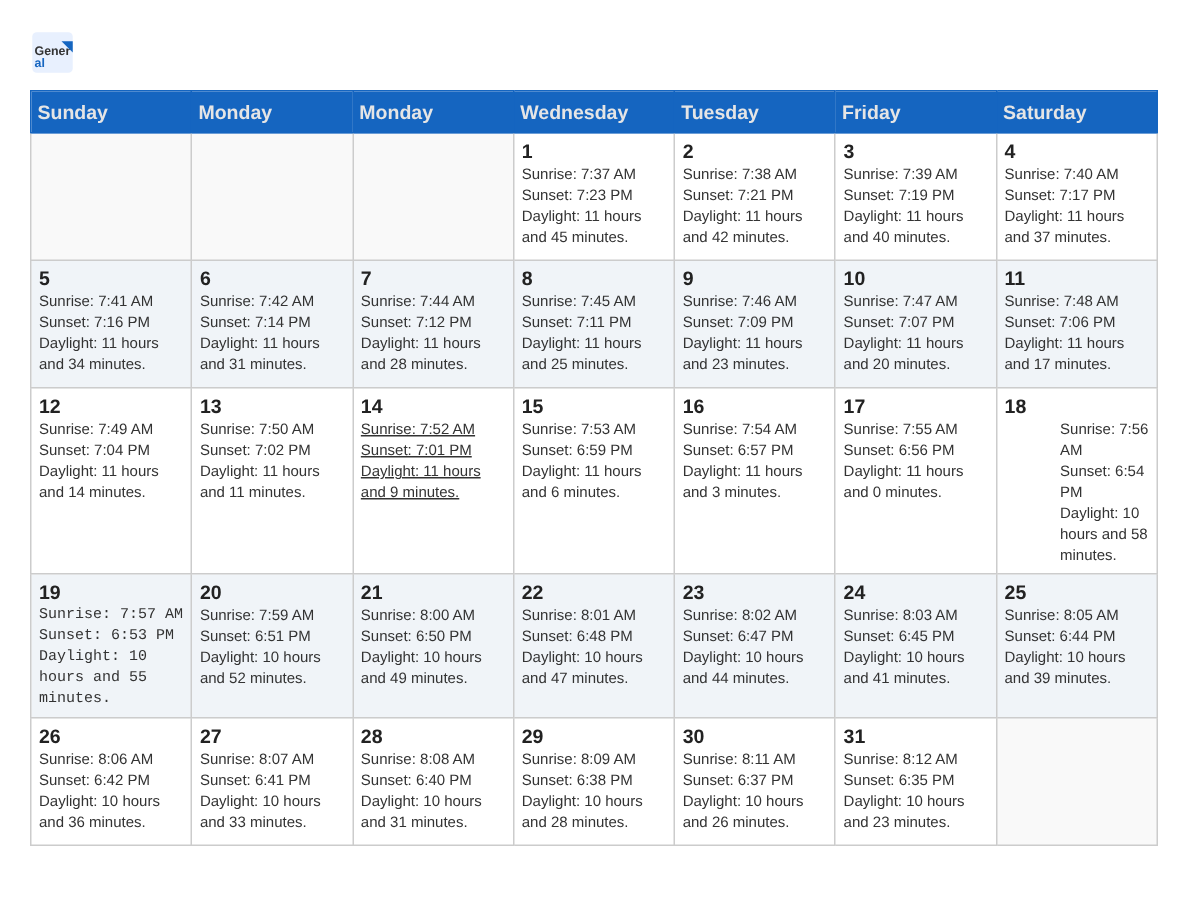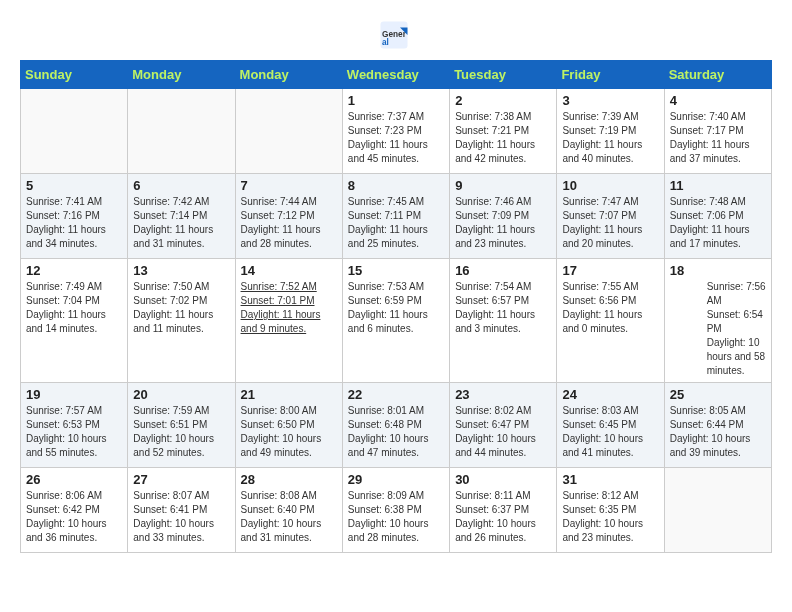--- a/index.html
+++ b/index.html
@@ -5,21 +5,21 @@
     * { box-sizing: border-box; margin: 0; padding: 0; }
     body {
       font-family: Arial, sans-serif;
       background: #fff;
       width: 792px;
       min-height: 612px;
       padding: 20px;
     }
     .header {
       display: flex;
-      justify-content: center;
+      justify-content: flex-start;
       align-items: flex-start;
       margin-bottom: 10px;
     }
     .logo {
       display: flex;
       align-items: center;
     }
     .logo-text {
       font-size: 18px;
       line-height: 1.1;
@@ -43,21 +43,21 @@
       font-size: 15px;
       color: #444;
     }
     .calendar {
       width: 100%;
       border-collapse: collapse;
       font-size: 11px;
     }
     .calendar th {
       background: #1565c0;
-      color: #bef264;
+      color: #e5e5e5;
       padding: 6px 4px;
       text-align: left;
       font-size: 13px;
       font-weight: bold;
       border: 1px solid #1565c0;
     }
     .calendar td {
       border: 1px solid #ccc;
       vertical-align: top;
       padding: 4px 5px;
@@ -232,21 +232,21 @@
         <td>
           <span class="day-number">18</span>
           <div class="day-info" style="white-space: pre-line; margin-left: 37px;">Sunrise: 7:56 AM
 Sunset: 6:54 PM
 Daylight: 10 hours and 58 minutes.</div>
         </td>
       </tr>
       <tr class="row-shaded">
         <td>
           <span class="day-number">19</span>
-          <div class="day-info" style="white-space: pre-line;">Sunrise: 7:57 AM
+          <div class="day-info" style="white-space: pre-line; font-family: Liberation Mono, monospace;">Sunrise: 7:57 AM
 Sunset: 6:53 PM
 Daylight: 10 hours and 55 minutes.</div>
         </td>
         <td>
           <span class="day-number">20</span>
           <div class="day-info" style="white-space: pre-line;">Sunrise: 7:59 AM
 Sunset: 6:51 PM
 Daylight: 10 hours and 52 minutes.</div>
         </td>
         <td>

